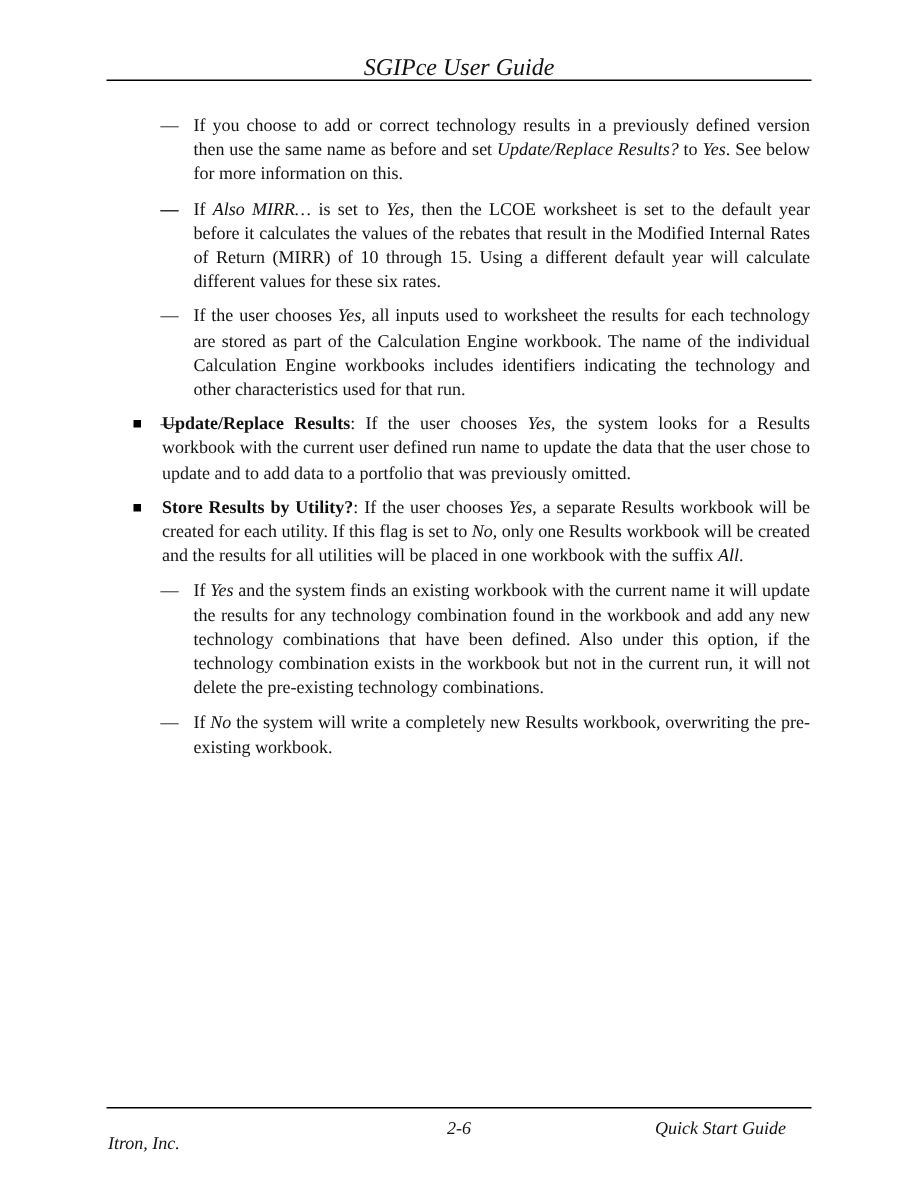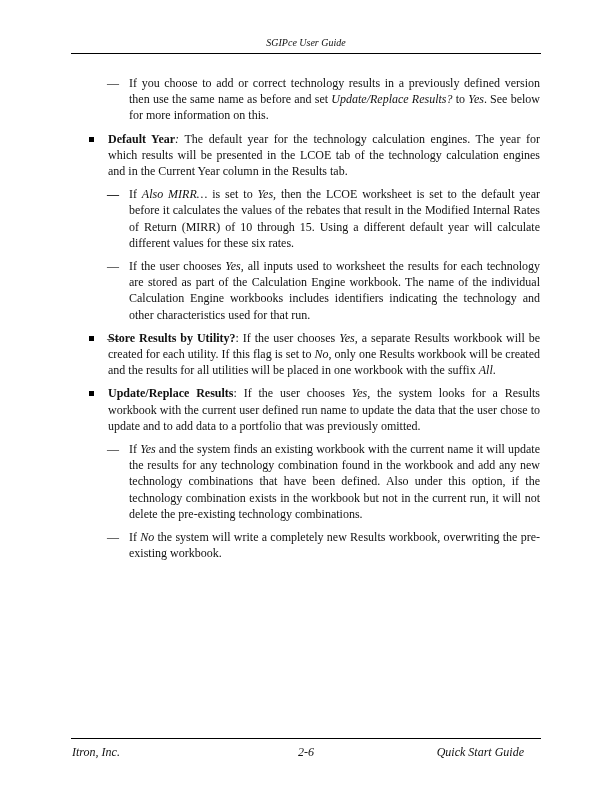--- a/index.html
+++ b/index.html
@@ -1,26 +1,26 @@
 <!DOCTYPE html>
 <html><head>
 <meta charset="utf-8">
 <style>
   html, body { margin: 0; padding: 0; background: #ffffff; }
   body { width: 612px; height: 792px; position: relative; overflow: hidden;
          font-family: "Liberation Serif", "DejaVu Serif", serif; color: #111; }
   .header { position: absolute; left: 72px; top: 37px; width: 468px; text-align: center;
-            font-style: italic; font-size: 10px; }
+            font-style: italic; font-size: 16px; }
   .header-rule { position: absolute; left: 71px; top: 53px; width: 470px; height: 0;
                  border-top: 1.4px solid #000; }
   .footer-rule { position: absolute; left: 71px; top: 738px; width: 470px; height: 0;
                  border-top: 1.4px solid #000; }
   .footer { position: absolute; left: 72px; top: 745px; width: 468px; font-style: italic;
             font-size: 12px; }
-  .footer .l { position: absolute; left: 0; }
+  .footer .l { position: absolute; left: 0; margin-top: 10px; }
   .footer .c { position: absolute; left: 0; width: 468px; text-align: center; }
   .footer .r { position: absolute; right: 16px; }
   .content { position: absolute; left: 72px; top: 72px; width: 468px; font-size: 12px;
              line-height: 16.2px; }
   .item { position: relative; text-align: justify; }
   .bullet { padding-left: 36px; margin-top: 7px; }
   .bullet::before { content: ""; position: absolute; left: 17px; top: 6px; width: 5px; height: 5px;
                     background: #000; }
   .dash { padding-left: 57px; margin-top: 7px; }
   .dash .mark { position: absolute; left: 35px; top: 0; }
@@ -34,45 +34,42 @@
 <div class="header">SGIPce User Guide</div>
 <div class="header-rule"></div>
 
 <div class="content">
 
   <div class="item dash first" style="margin-top:3px">
     <span class="mark">—</span>
     <span>If you choose to add or correct technology results in a previously defined version then use the same name as before and set </span><i>Update/Replace Results?</i><span> to </span><i>Yes</i><span>.  See below for more information on this.</span>
   </div>
 
-  <div class="item bullet">
-    <b>Default Year</b><i>:</i><span>  The default year for the technology calculation engines.  The year for which results will be presented in the LCOE tab of the technology calculation engines and in the Current Year column in the Results tab.</span>
-  </div>
   <div class="item dash">
     <span class="mark">—</span>
   </div>
   <div class="item dash">
     <span class="mark">—</span>
     <span>If </span><i>Also MIRR…</i><span> is set to </span><i>Yes,</i><span> then the LCOE worksheet is set to the default year before it calculates the values of the rebates that result in the Modified Internal Rates of Return (MIRR) of 10 through 15.  Using a different default year will calculate different values for these six rates.</span>
   </div>
 
   <div class="item dash">
     <span class="mark">—</span>
     <span>If the user chooses </span><i>Yes</i><span>, all inputs used to worksheet the results for each technology are stored as part of the Calculation Engine workbook.  The name of the individual Calculation Engine workbooks includes identifiers indicating the technology and other characteristics used for that run.</span>
   </div>
   <div class="item dash">
     <span class="mark">—</span>
   </div>
 
   <div class="item bullet">
-    <b>Store Results by Utility?</b><span>:  If the user chooses </span><i>Yes</i><span>, a separate Results workbook will be created for each utility.  If this flag is set to </span><i>No</i><span>, only one Results workbook will be created and the results for all utilities will be placed in one workbook with the suffix </span><i>All</i><span>.</span>
+    <b>Update/Replace Results</b><span>:  If the user chooses </span><i>Yes</i><span>, the system looks for a Results workbook with the current user defined run name to update the data that the user chose to update and to add data to a portfolio that was previously omitted.</span>
   </div>
 
   <div class="item bullet">
-    <b>Update/Replace Results</b><span>:  If the user chooses </span><i>Yes</i><span>, the system looks for a Results workbook with the current user defined run name to update the data that the user chose to update and to add data to a portfolio that was previously omitted.</span>
+    <b>Store Results by Utility?</b><span>:  If the user chooses </span><i>Yes</i><span>, a separate Results workbook will be created for each utility.  If this flag is set to </span><i>No</i><span>, only one Results workbook will be created and the results for all utilities will be placed in one workbook with the suffix </span><i>All</i><span>.</span>
   </div>
   <div class="item dash">
     <span class="mark">—</span>
     <span>If </span><i>Yes</i><span> and the system finds an existing workbook with the current name it will update the results for any technology combination found in the workbook and add any new technology combinations that have been defined.  Also under this option, if the technology combination exists in the workbook but not in the current run, it will not delete the pre-existing technology combinations.</span>
   </div>
   <div class="item dash">
     <span class="mark">—</span>
     <span>If </span><i>No</i><span> the system will write a completely new Results workbook, overwriting the pre-existing workbook.</span>
   </div>
 

